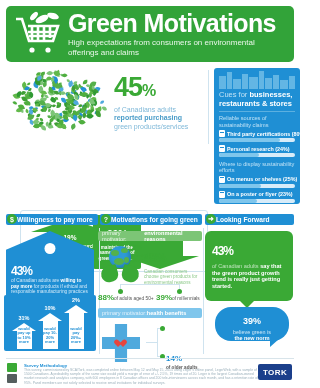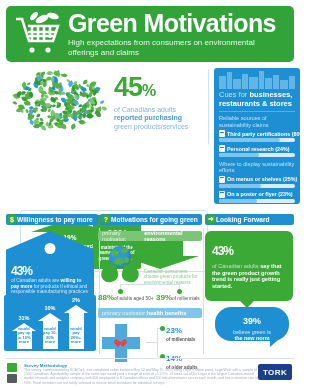--- a/index.html
+++ b/index.html
@@ -719,24 +719,20 @@
     <div class="cross-wrap">
       <div class="cross">
         <div class="heart"></div>
       </div>
       <div class="bline" style="left:48px; top:22px; width:12px; height:1px;"></div>
       <div class="bline" style="left:59px; top:8px; width:1px; height:28px;"></div>
       <div class="bline" style="left:59px; top:8px; width:6px; height:1px;"></div>
       <div class="bline" style="left:59px; top:36px; width:6px; height:1px;"></div>
       <div class="node" style="left:62px; top:6px;"></div>
       <div class="node" style="left:62px; top:34px;"></div>
-      <div class="cstat" style="left:68px; top:2px;">
-        <div class="num"><span>23</span><span>%</span></div>
-        <div class="cap">of millennials</div>
-      </div>
       <div class="cstat" style="left:68px; top:30px;">
         <div class="num"><span>14</span><span>%</span></div>
         <div class="cap">of older adults</div>
       </div>
     </div>
   </div>
 
   <div class="col3">
     <div class="fwdbox">
       <div class="num"><span>43</span><span>%</span></div>

